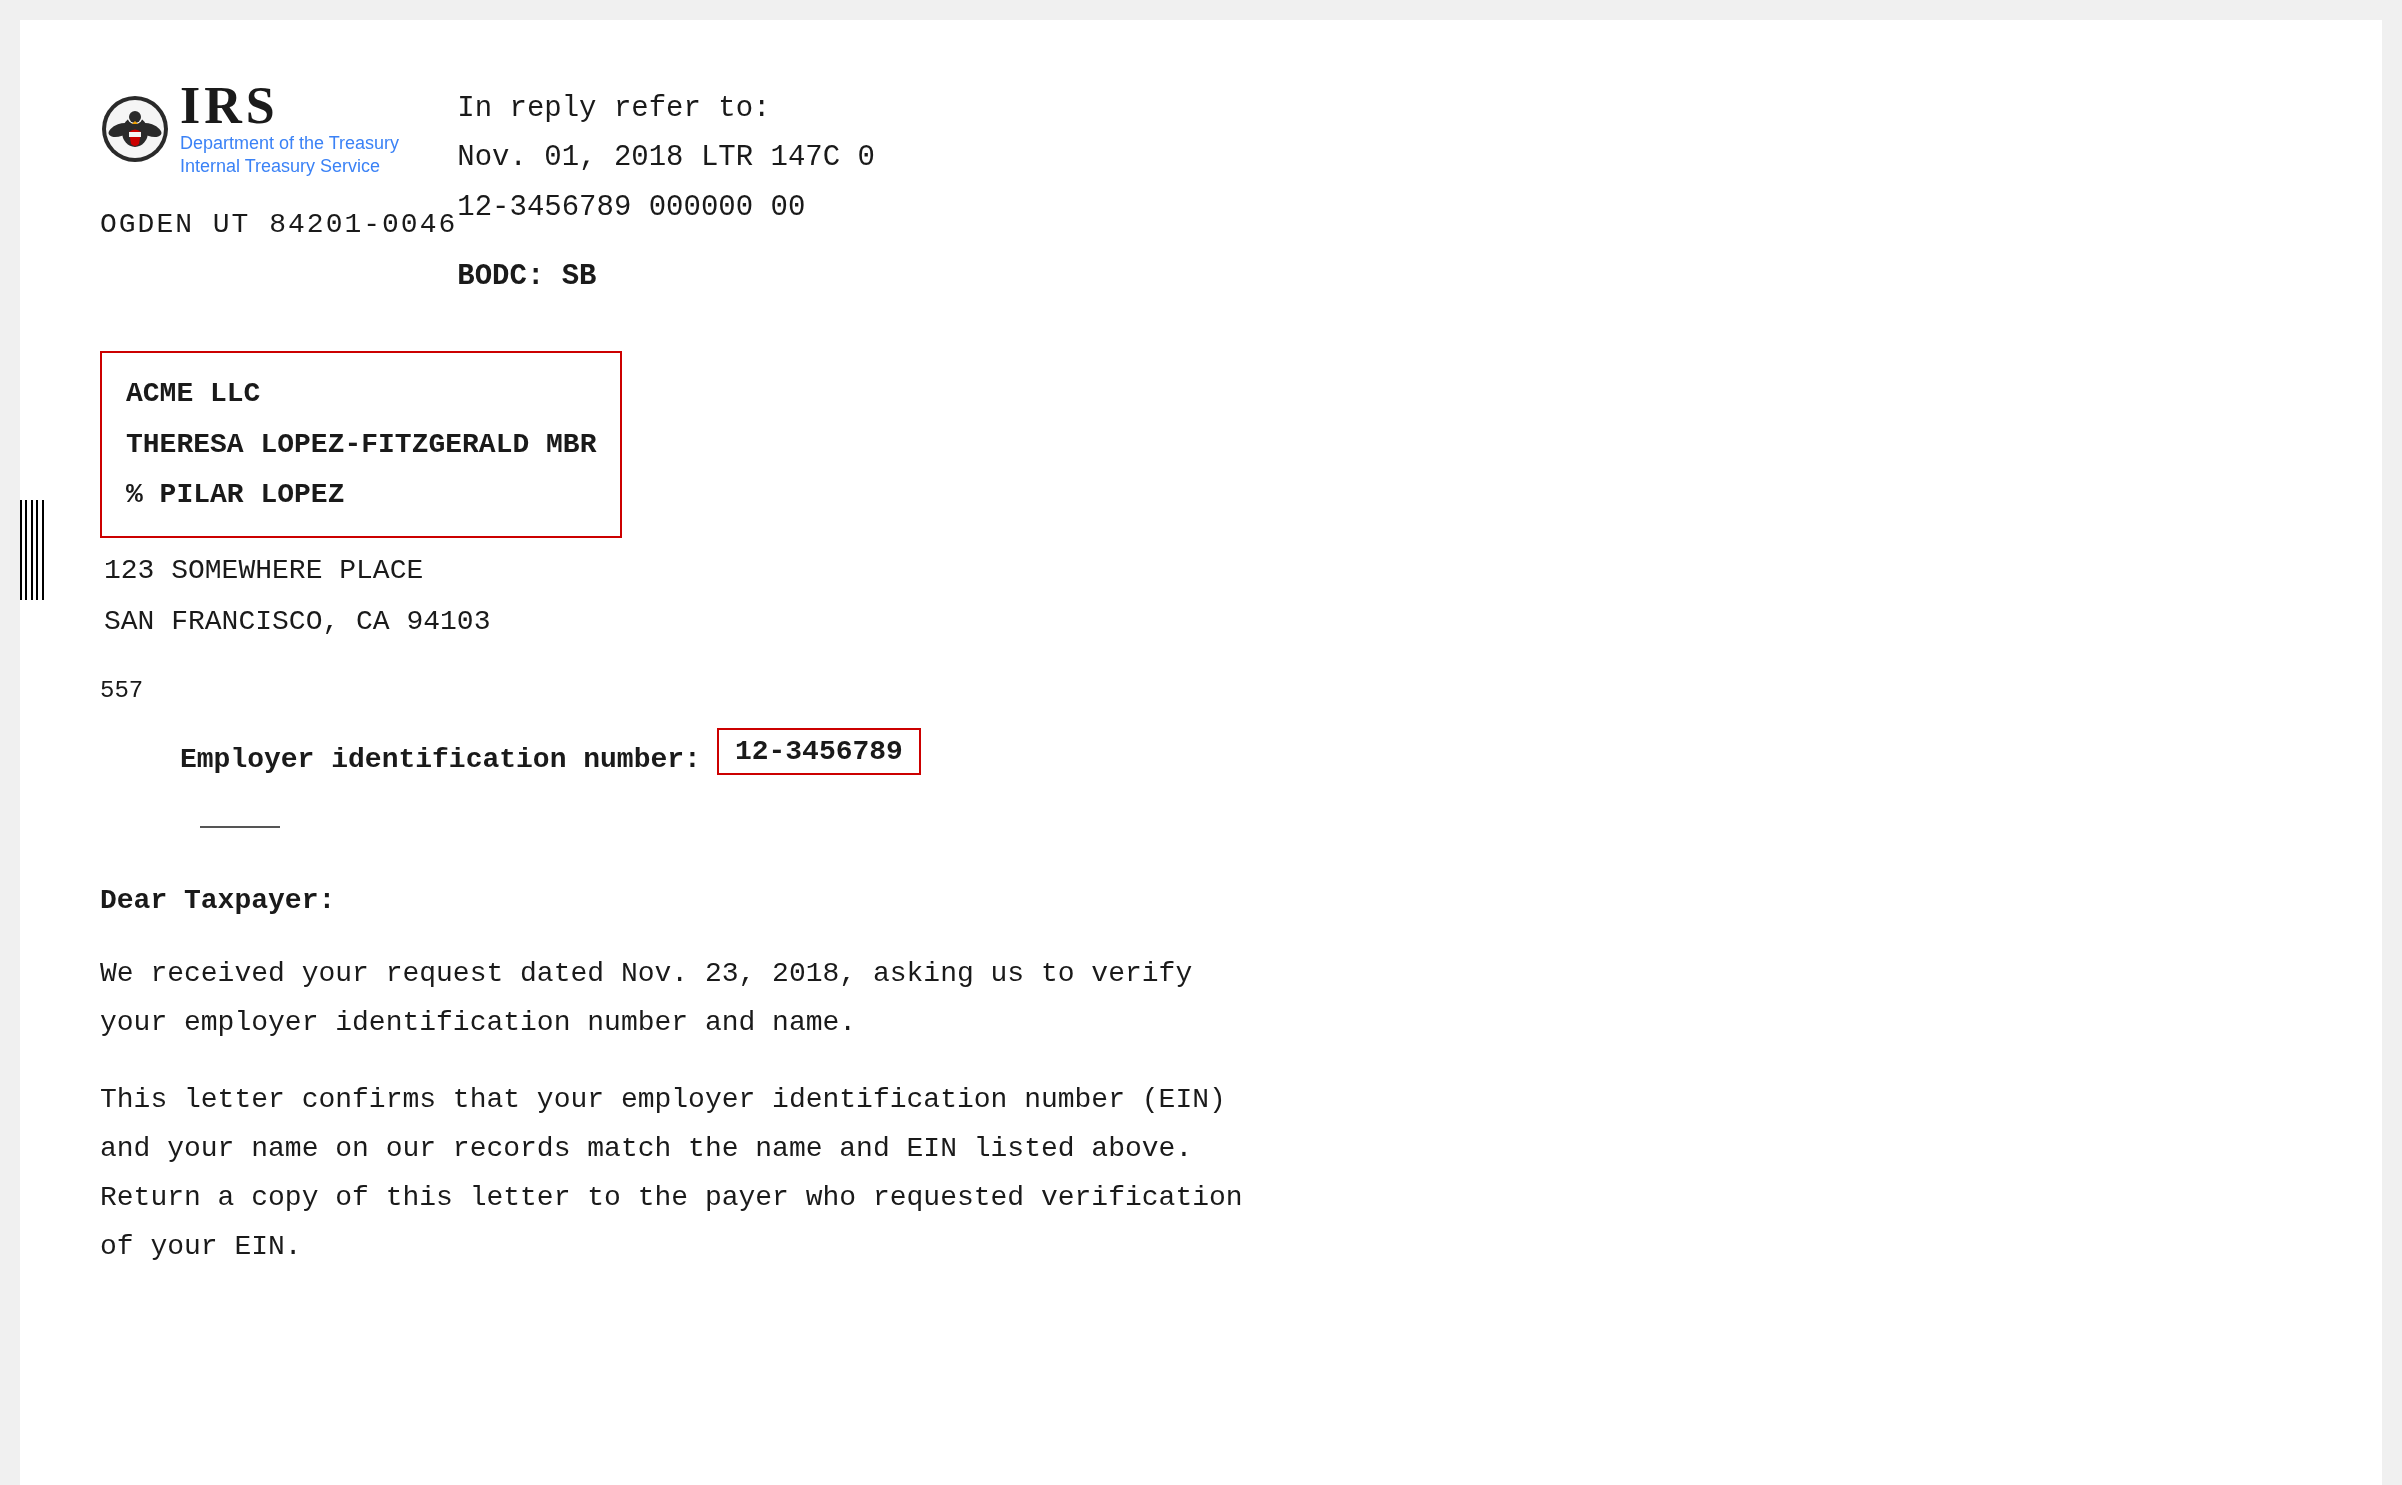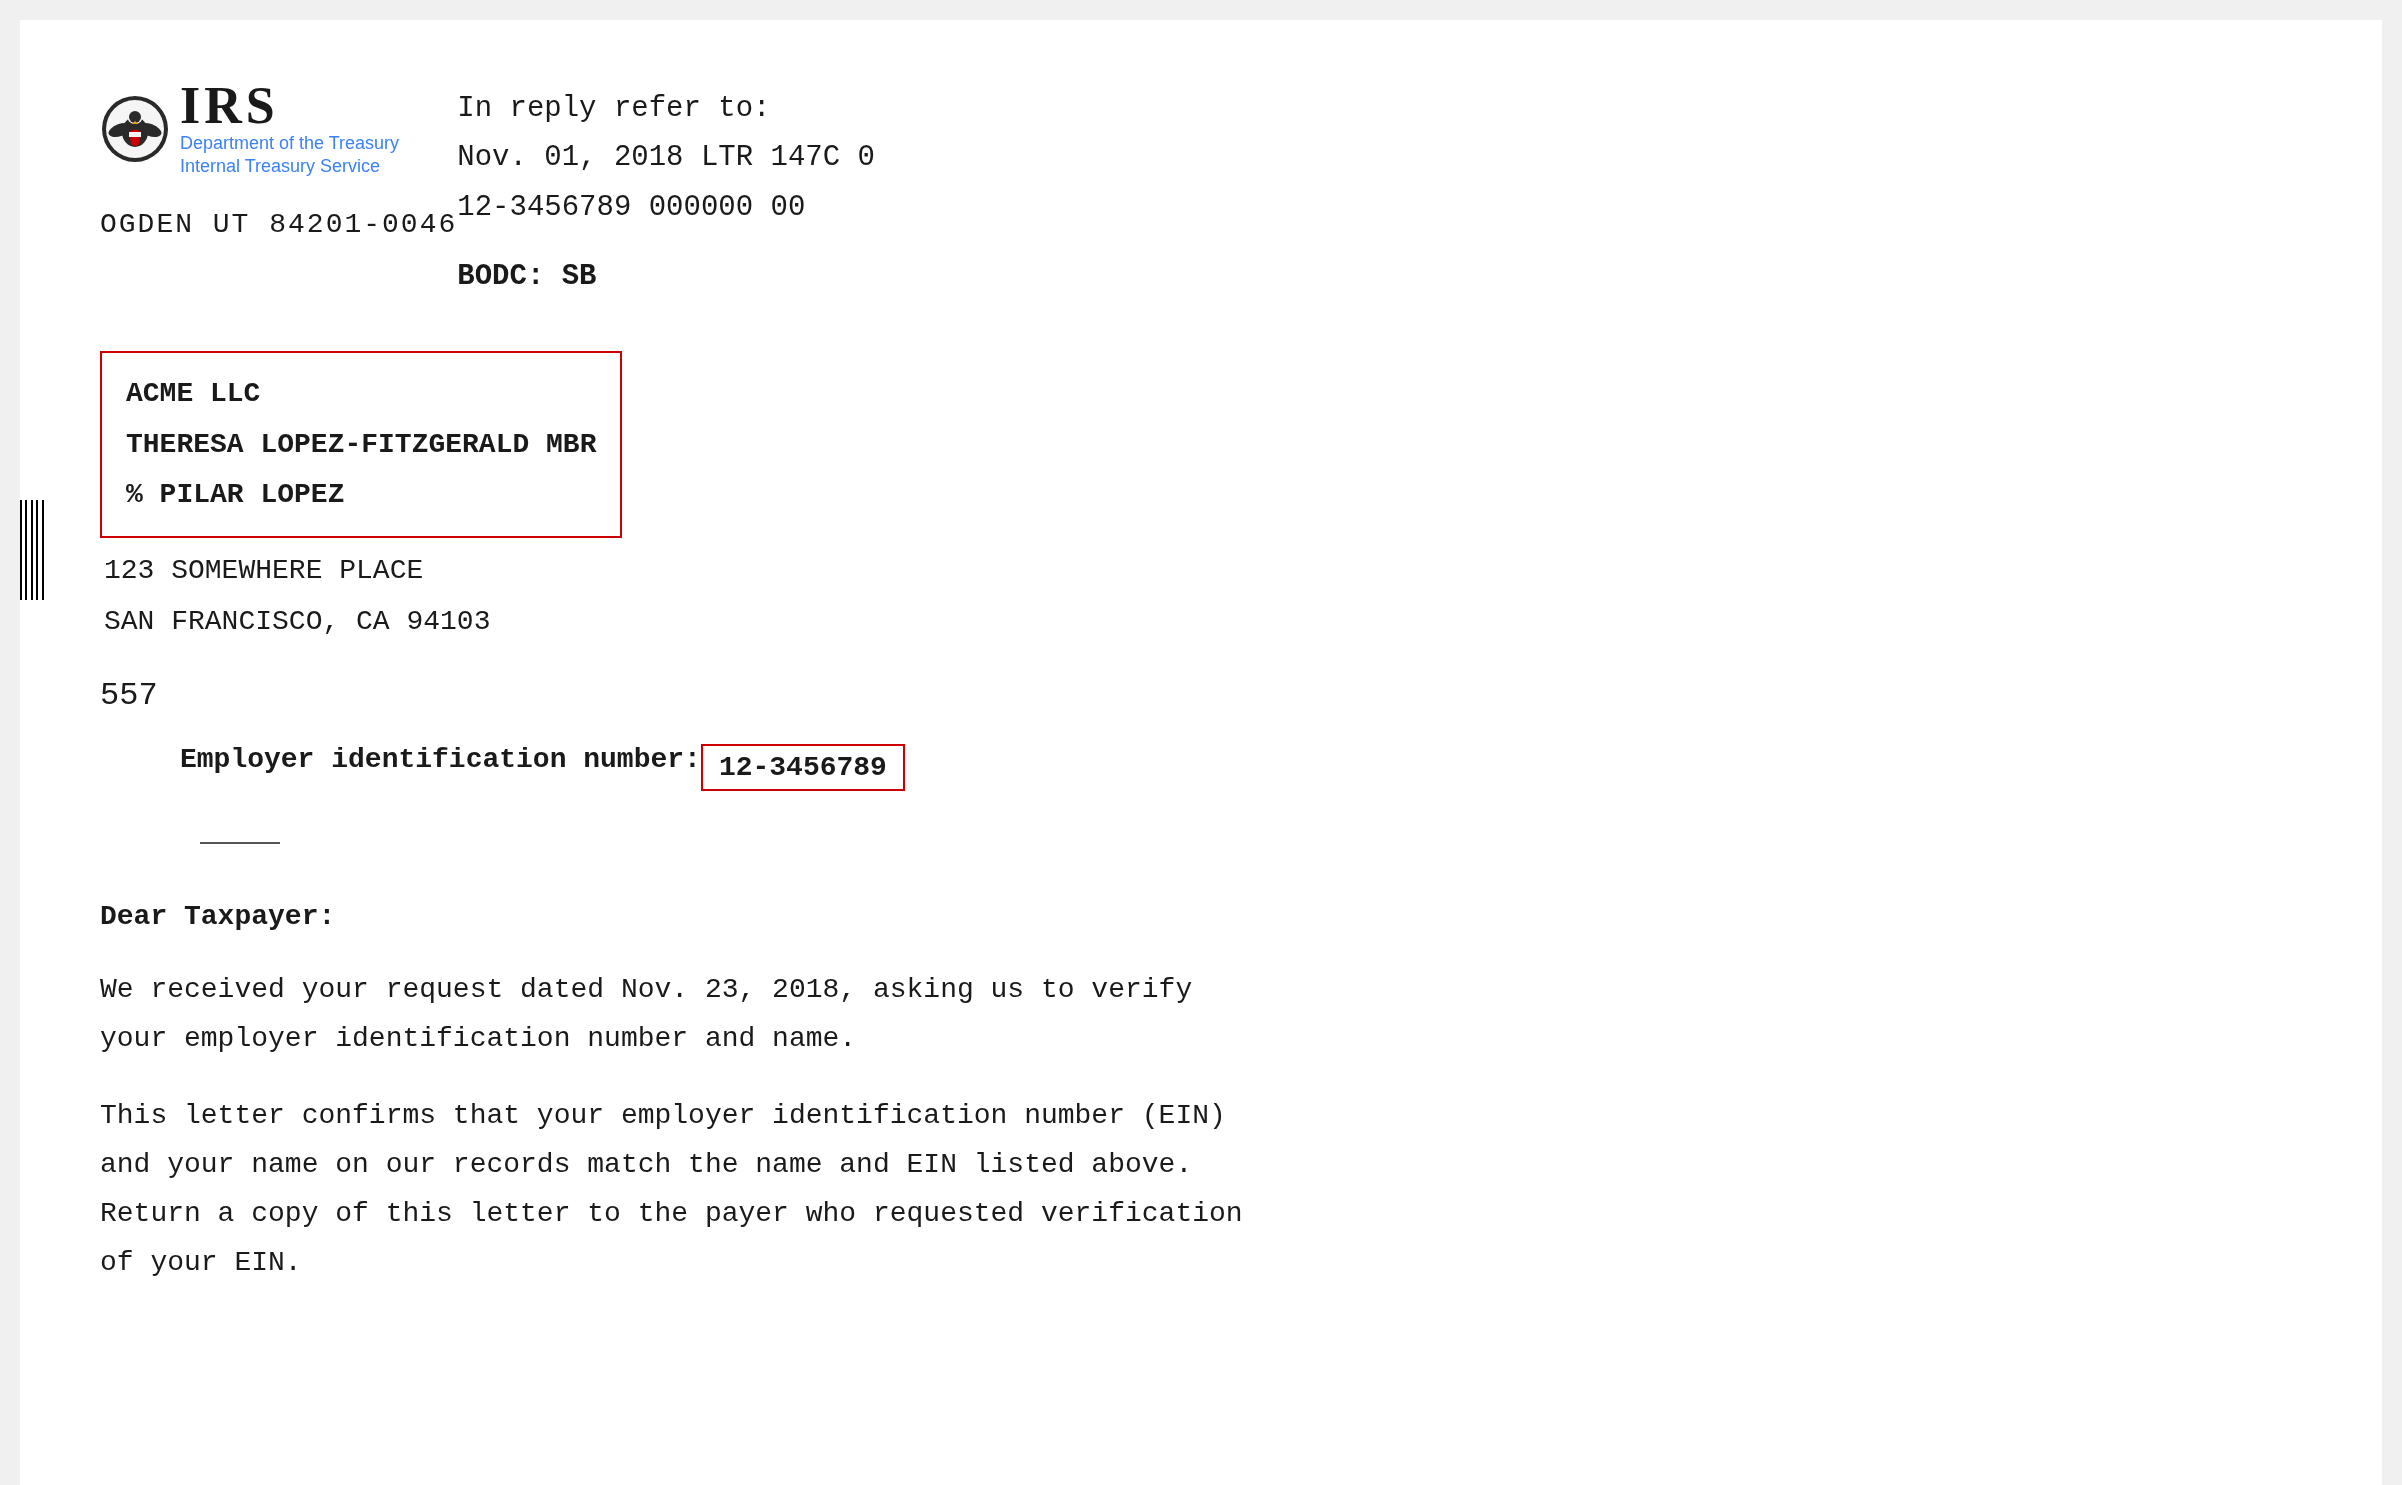--- a/index.html
+++ b/index.html
@@ -133,32 +133,33 @@
         #fff 18px,
         #fff 22px,
         #000 22px,
         #000 24px,
         #fff 24px,
         #fff 28px
       );
     }
 
     .page-number {
-      font-size: 32px;
+      font-size: 24px;
       margin-top: 30px;
       margin-bottom: 10px;
     }
 
     .ein-section {
-      margin-top: 30px;
+      margin-top: 24px;
       margin-bottom: 30px;
       font-size: 28px;
       font-weight: bold;
       display: flex;
-      align-items: flex-start;
+      align-items: flex-end;
+      gap: 16px;
       padding-left: 80px;
     }
 
     .ein-box {
       display: inline-block;
       border: 2.5px solid #cc0000;
       padding: 6px 16px;
       font-weight: bold;
     }
 

